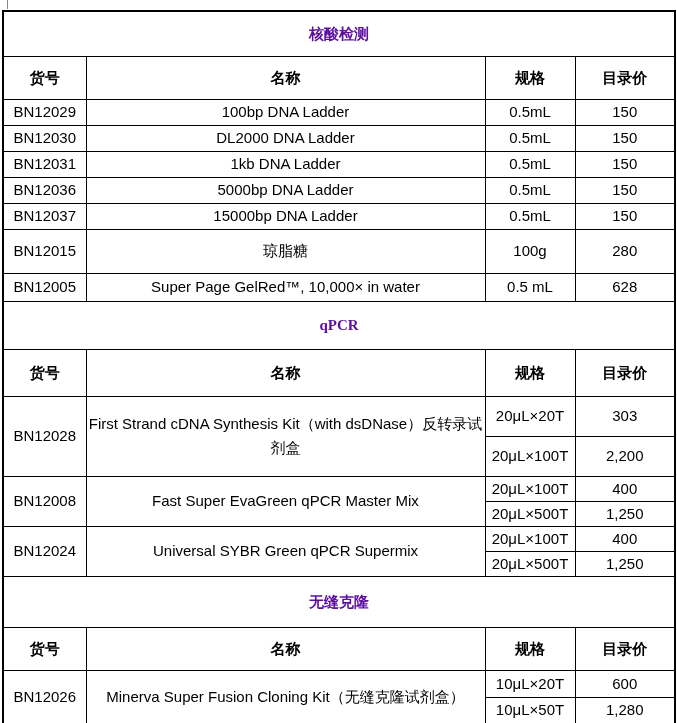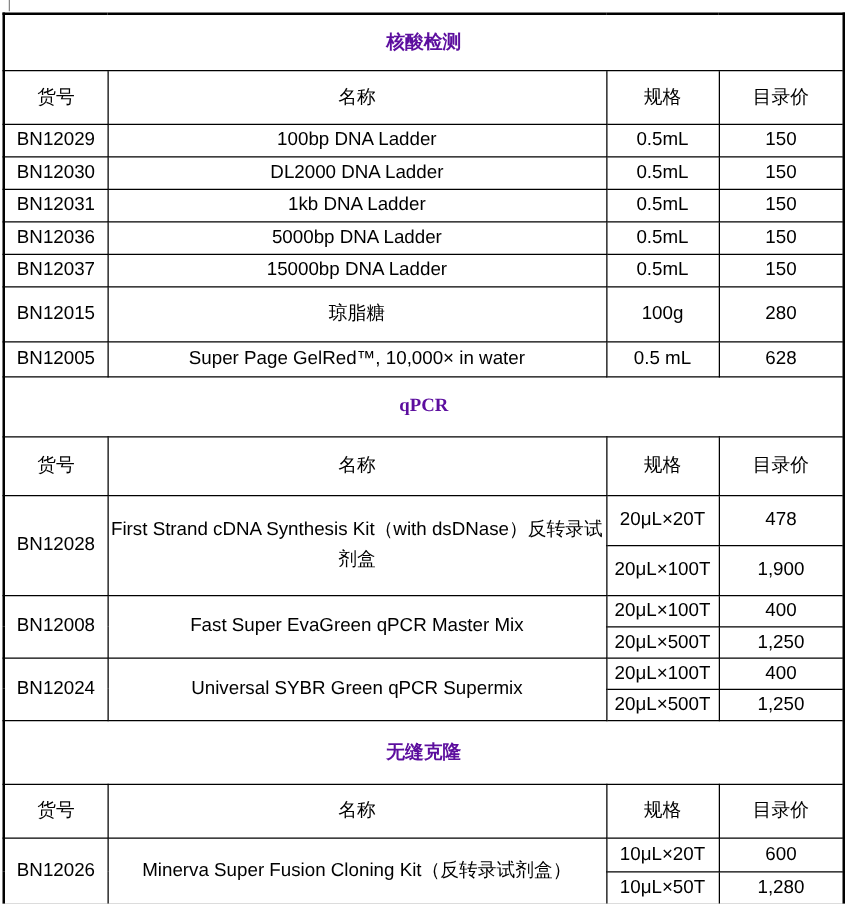--- a/index.html
+++ b/index.html
@@ -49,21 +49,21 @@
     font-family: "Liberation Serif", serif;
     font-weight: bold;
     font-size: 23px;
     line-height: 26px;
     color: #5c0e9e;
     padding-left: 5px;
     border-left: 2px solid #000000;
     border-right: 2px solid #000000;
   }
   td.col-header {
-    font-weight: normal;
+    font-weight: bold;
   }
   
   tr.h45 { height: 45px; }
   tr.h43 { height: 43px; }
   tr.h26 { height: 26px; }
   tr.h44 { height: 44px; margin-left: 12px; }
   tr.h28 { height: 28px; padding-left: 32px; }
   tr.h48 { height: 48px; }
   tr.h47 { height: 47px; }
   tr.h40 { height: 40px; }
@@ -145,25 +145,25 @@
     <tr class="h47">
       <td class="col-header">货号</td>
       <td class="col-header">名称</td>
       <td class="col-header">规格</td>
       <td class="col-header">目录价</td>
     </tr>
     <tr class="h40">
       <td rowspan="2">BN12028</td>
       <td rowspan="2">First Strand cDNA Synthesis Kit（with dsDNase）反转录试剂盒</td>
       <td>20μL×20T</td>
-      <td>478</td>
+      <td>303</td>
     </tr>
     <tr class="h40">
       <td>20μL×100T</td>
-      <td>1,900</td>
+      <td>2,200</td>
     </tr>
     <tr class="h22">
       <td rowspan="2">BN12008</td>
       <td rowspan="2">Fast Super EvaGreen qPCR Master Mix</td>
       <td>20μL×100T</td>
       <td>400</td>
     </tr>
     <tr class="h22">
       <td>20μL×500T</td>
       <td>1,250</td>
@@ -183,21 +183,21 @@
       <td class="section-heading" colspan="4">无缝克隆</td>
     </tr>
     <tr class="h43">
       <td class="col-header">货号</td>
       <td class="col-header">名称</td>
       <td class="col-header">规格</td>
       <td class="col-header">目录价</td>
     </tr>
     <tr class="h27">
       <td rowspan="2">BN12026</td>
-      <td rowspan="2">Minerva Super Fusion Cloning Kit（反转录试剂盒）</td>
+      <td rowspan="2">Minerva Super Fusion Cloning Kit（无缝克隆试剂盒）</td>
       <td>10μL×20T</td>
       <td>600</td>
     </tr>
     <tr class="h27">
       <td>10μL×50T</td>
       <td>1,280</td>
     </tr>
   </tbody>
     </table>
 </div>

